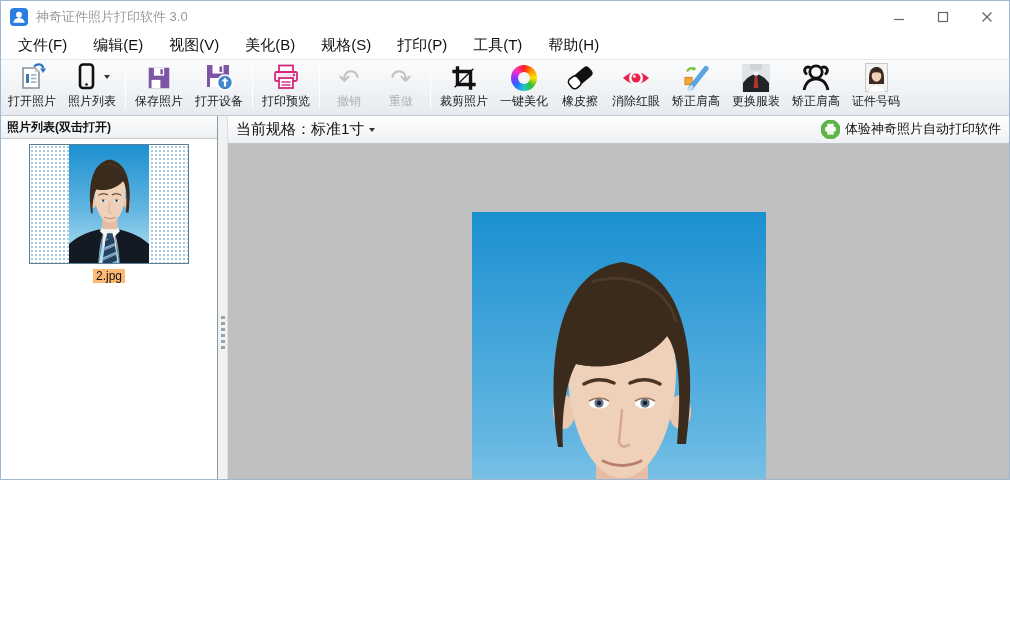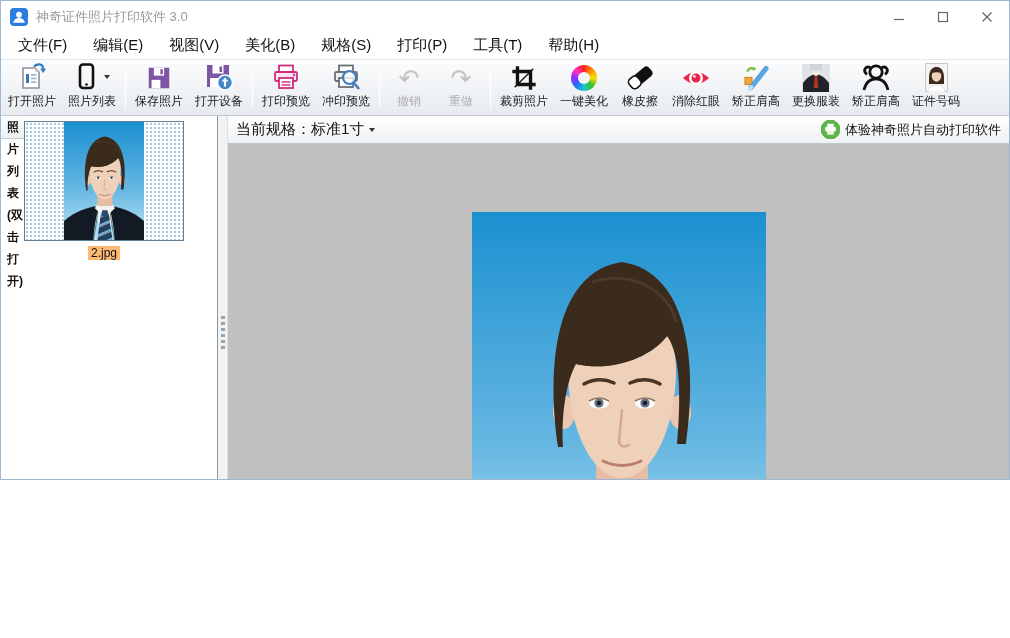--- a/index.html
+++ b/index.html
@@ -24,38 +24,38 @@
   .tlabel { font-size:12px; color:#1a1a1a; white-space:nowrap; margin-top:1px; }
   .tbtn.disabled .tlabel { color:#b0b0b0; }
   .tsep { width:1px; background:#c5cbd2; border-right:1px solid #ffffff; margin:5px 3px; }
   .glyph-arrow { font-size:25px; color:#c2c2c2; line-height:1; font-family:"DejaVu Sans",sans-serif; }
   .caret { width:0; height:0; border-left:3.5px solid transparent; border-right:3.5px solid transparent; border-top:4.5px solid #333; display:inline-block; }
   .wheel { width:26px; height:26px; border-radius:50%; background:conic-gradient(#ff2020,#ff9000,#ffe000,#30c030,#20c8c8,#2070ff,#9030ff,#ff30c0,#ff2020); position:relative; }
   .wheel::after { content:""; position:absolute; inset:7px; border-radius:50%; background:#f2f4f6; }
 
   
   .content { flex:1; display:flex; min-height:0; }
-  .left-panel { width:217px; flex:0 0 217px; border-right:1px solid #8f979e; display:flex; flex-direction:row; background:#fff; }
+  .left-panel { width:217px; flex:0 0 217px; border-right:1px solid #8f979e; display:flex; flex-direction:column; background:#fff; }
   .panel-header { height:23px; flex:0 0 23px; line-height:22px; font-size:12px; font-weight:bold; color:#111; padding-left:6px; background:linear-gradient(#fdfdfd,#edf0f3); border-bottom:1px solid #c6cacd; }
   .thumb-item { display:flex; flex-direction:column; align-items:center; }
   .thumb-wrap { margin-top:5px; width:160px; height:120px; border:1px solid #5f7f95; background-color:#fff;
     background-image:radial-gradient(#a8cade 1px, rgba(0,0,0,0) 1px); background-size:4px 4px;
     display:flex; justify-content:center; overflow:hidden; }
   .thumb-photo { width:80px; height:120px; }
   .thumb-name { margin-top:5px; font-size:12px; color:#111; background:#fdba74; padding:0 3px; }
 
   .splitter { width:10px; flex:0 0 10px; background:#f0f2f4; border-right:1px solid #dcdfe3; position:relative; }
   .splitter-handle { position:absolute; left:3px; top:55%; width:4px; height:36px;
     background:repeating-linear-gradient(#9aa4ae 0 2.5px, rgba(0,0,0,0) 2.5px 6px); }
 
   .main { flex:1; display:flex; flex-direction:column; min-width:0; }
   .spec-bar { height:28px; flex:0 0 28px; background:linear-gradient(#ffffff,#eef1f4); border-bottom:1px solid #bfc5cb; display:flex; align-items:center; padding:0 8px; }
   .spec-left { display:flex; align-items:center; font-size:15px; color:#111; }
   .spec-left .caret { margin-left:5px; }
-  .promo { margin-left:auto; display:flex; align-items:center; gap:5px; font-size:13px; color:#111; }
+  .promo { margin-left:auto; display:flex; align-items:flex-start; gap:5px; font-size:13px; color:#111; }
   .canvas { flex:1; background:#c0c0c0; display:flex; justify-content:center; overflow:hidden; }
   .photo { margin-top:68px; width:294px; height:412px; flex:0 0 auto; }
   svg { display:block; }
 </style>
 </head>
 <body>
 
 <svg width="0" height="0" style="position:absolute">
   <defs>
     <linearGradient id="bgG" x1="0" y1="0" x2="0" y2="1">
@@ -221,32 +221,20 @@
           <rect x="4" y="10" width="22" height="9" rx="1.5" fill="#fbe3ef" stroke="#d12a7e" stroke-width="1.8"></rect>
           <rect x="8" y="16" width="14" height="10" fill="#fff" stroke="#d12a7e" stroke-width="1.8"></rect>
           <line x1="10.5" y1="20" x2="19.5" y2="20" stroke="#d12a7e" stroke-width="1.4"></line>
           <line x1="10.5" y1="23" x2="19.5" y2="23" stroke="#d12a7e" stroke-width="1.4"></line>
           <circle cx="23" cy="13" r="1.2" fill="#d12a7e"></circle>
         </svg>
       </div>
       <div class="tlabel">打印预览</div>
     </div>
 
-    <div class="tbtn">
-      <div class="ticon">
-        <svg width="30" height="30" viewBox="0 0 30 30">
-          <rect x="8" y="3.5" width="14" height="6.5" fill="#fff" stroke="#6a7076" stroke-width="1.8"></rect>
-          <rect x="4" y="10" width="22" height="9" rx="1.5" fill="#eceef0" stroke="#6a7076" stroke-width="1.8"></rect>
-          <rect x="8" y="16" width="14" height="9" fill="#fff" stroke="#6a7076" stroke-width="1.8"></rect>
-          <circle cx="18.5" cy="15.5" r="6.5" fill="rgba(255,255,255,0.75)" stroke="#3c7cc0" stroke-width="2.2"></circle>
-          <line x1="23" y1="21" x2="28" y2="27" stroke="#3c7cc0" stroke-width="2.6"></line>
-        </svg>
-      </div>
-      <div class="tlabel">冲印预览</div>
-    </div>
 
     <div class="tsep"></div>
 
     <div class="tbtn disabled">
       <div class="ticon">
           <span class="glyph-arrow">↶</span>
         </div>
       <div class="tlabel">撤销</div>
     </div>
 

